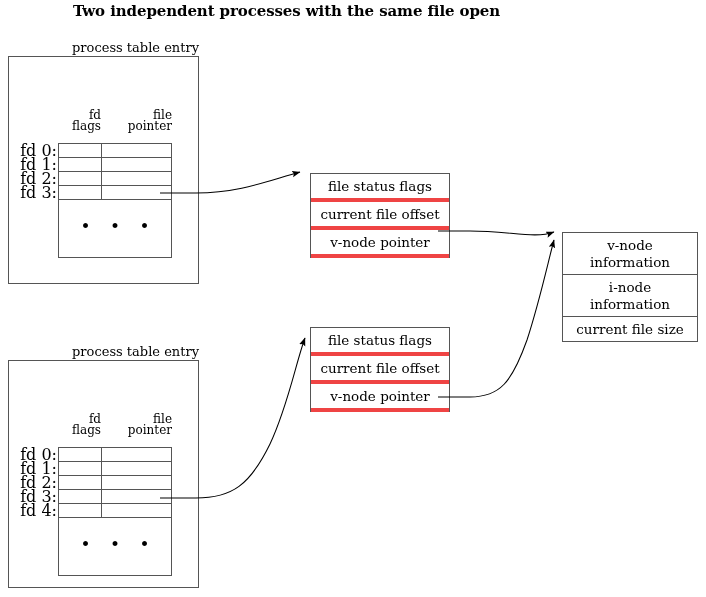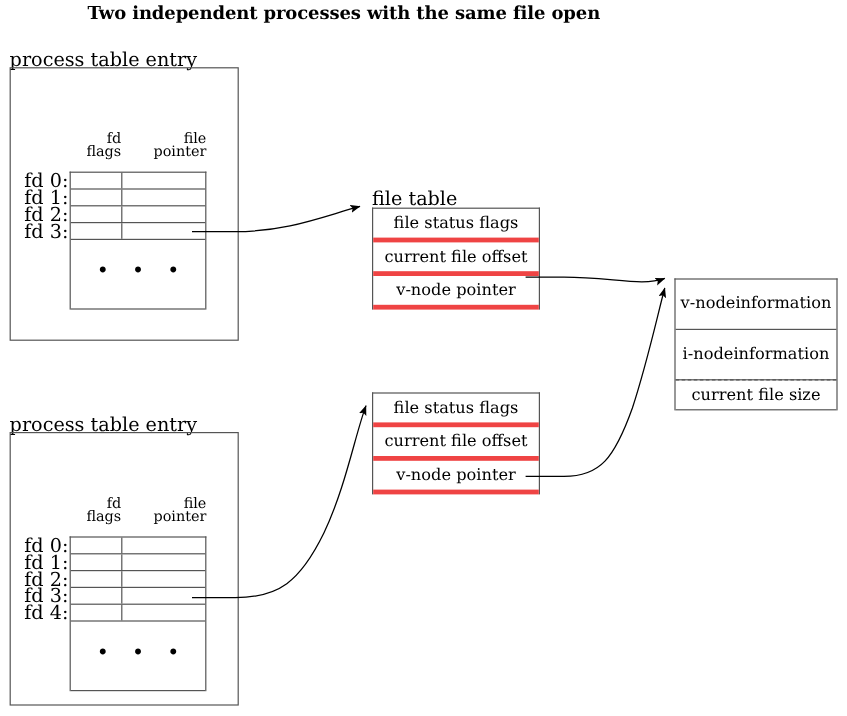--- a/index.html
+++ b/index.html
@@ -30,23 +30,23 @@
 
   
   .outer-box {
     position: absolute;
     border: 1px solid #555555;
     box-sizing: border-box;
     background: transparent;
   }
   .caption {
     position: absolute;
-    font-size: 16px;
-    white-space: nowrap;
-    text-align: left;
+    font-size: 13px;
+    white-space: nowrap;
+    text-align: right;
   }
 
   
   .fdtable {
     position: absolute;
     box-sizing: border-box;
     border: 1px solid #555555;
     border-bottom: none;
   }
   .fdrow {
@@ -120,21 +120,21 @@
   .vtable {
     position: absolute;
     box-sizing: border-box;
     border: 1px solid #555555;
     border-bottom: none;
   }
   .vtable .vrow {
     box-sizing: border-box;
     border-bottom: 1px solid #555555;
     display: flex;
-    flex-direction: row;
+    flex-direction: column;
     align-items: center;
     justify-content: center;
     font-size: 13.5px;
     line-height: 17px;
     white-space: nowrap;
   }
   .vtable .vrow.two-line { height: 42px; }
   .vtable .vrow.one-line { height: 26px; }
   .vtable .vrow.dashed-top {
     border-top: 1px dashed #555555;
@@ -223,21 +223,20 @@
     </div>
     <div class="fdrow">
       <span class="fdlabel">fd 4:</span>
       <span class="divider"></span>
     </div>
     <div class="dotsrow">
       <span class="dots">• • •</span>
     </div>
   </div>
 
-  <div class="caption" style="left:310px; top:156px; width:140px;">file table</div>
   <div class="ftable" style="left:310px; top:173px; width:140px;">
     <div class="frow">file status flags</div>
     <div class="frow">current file offset</div>
     <div class="frow">v-node pointer</div>
   </div>
 
   <div class="ftable" style="left:310px; top:327px; width:140px;">
     <div class="frow">file status flags</div>
     <div class="frow">current file offset</div>
     <div class="frow">v-node pointer</div>

